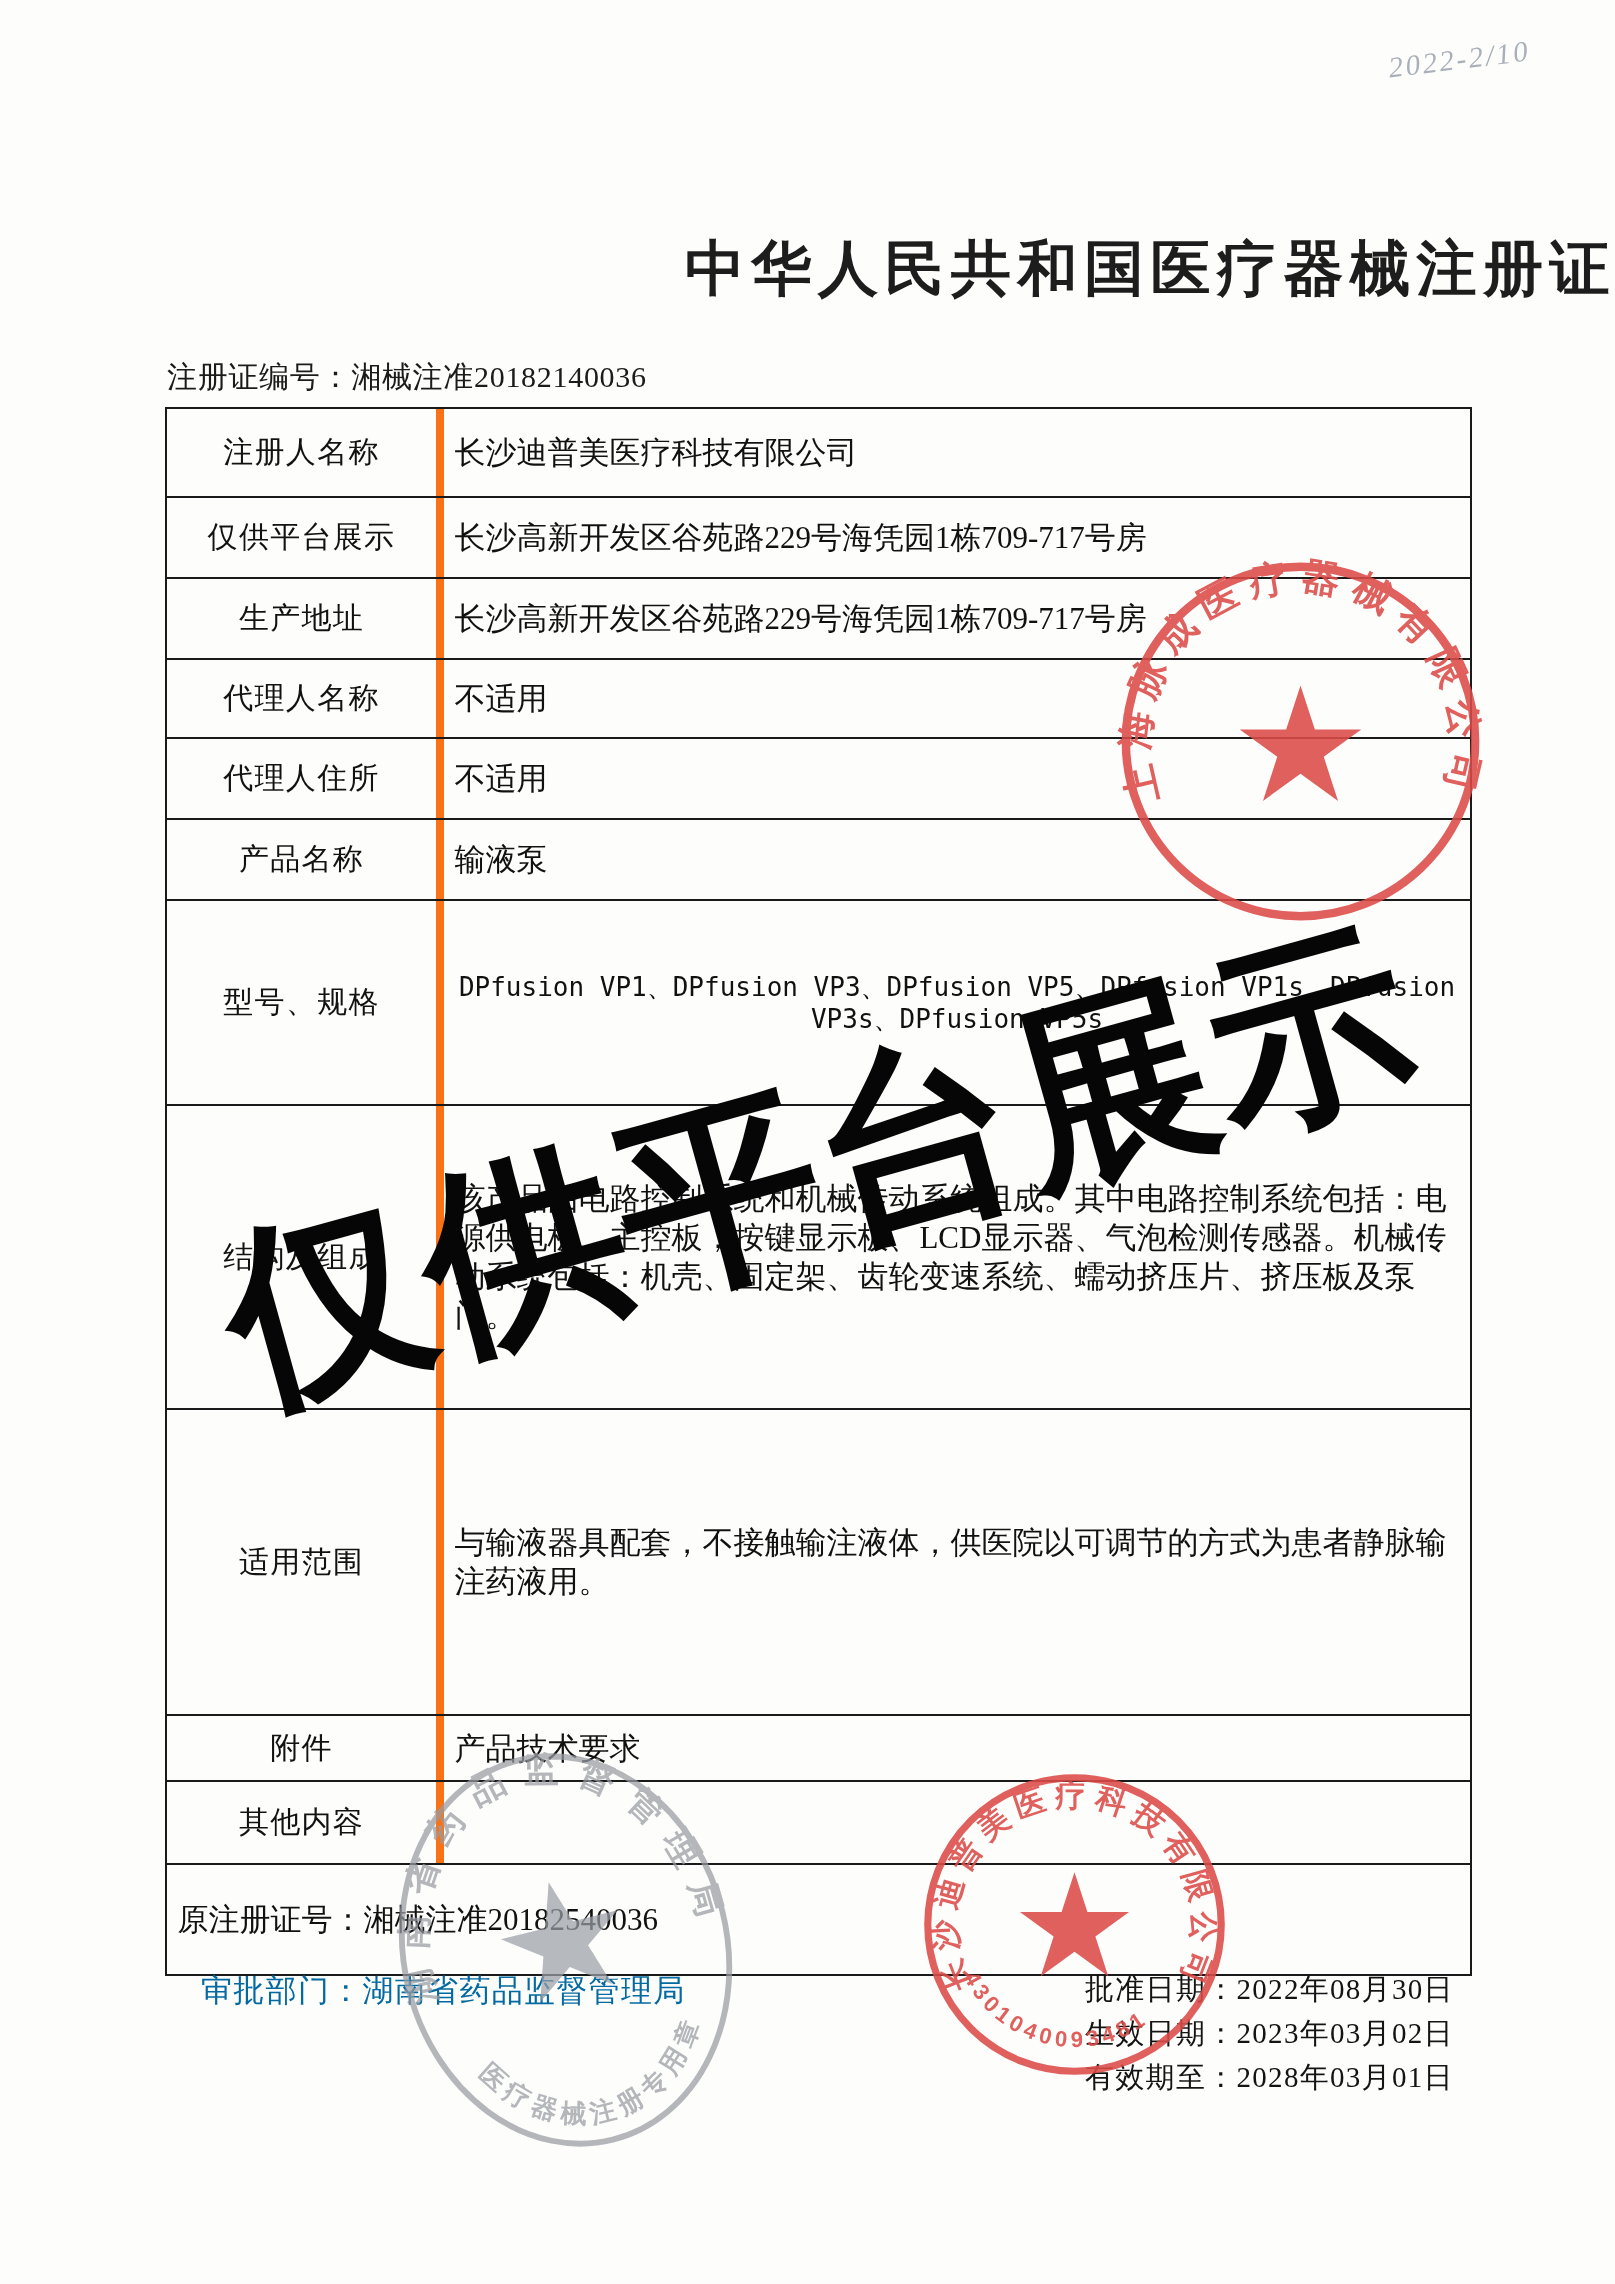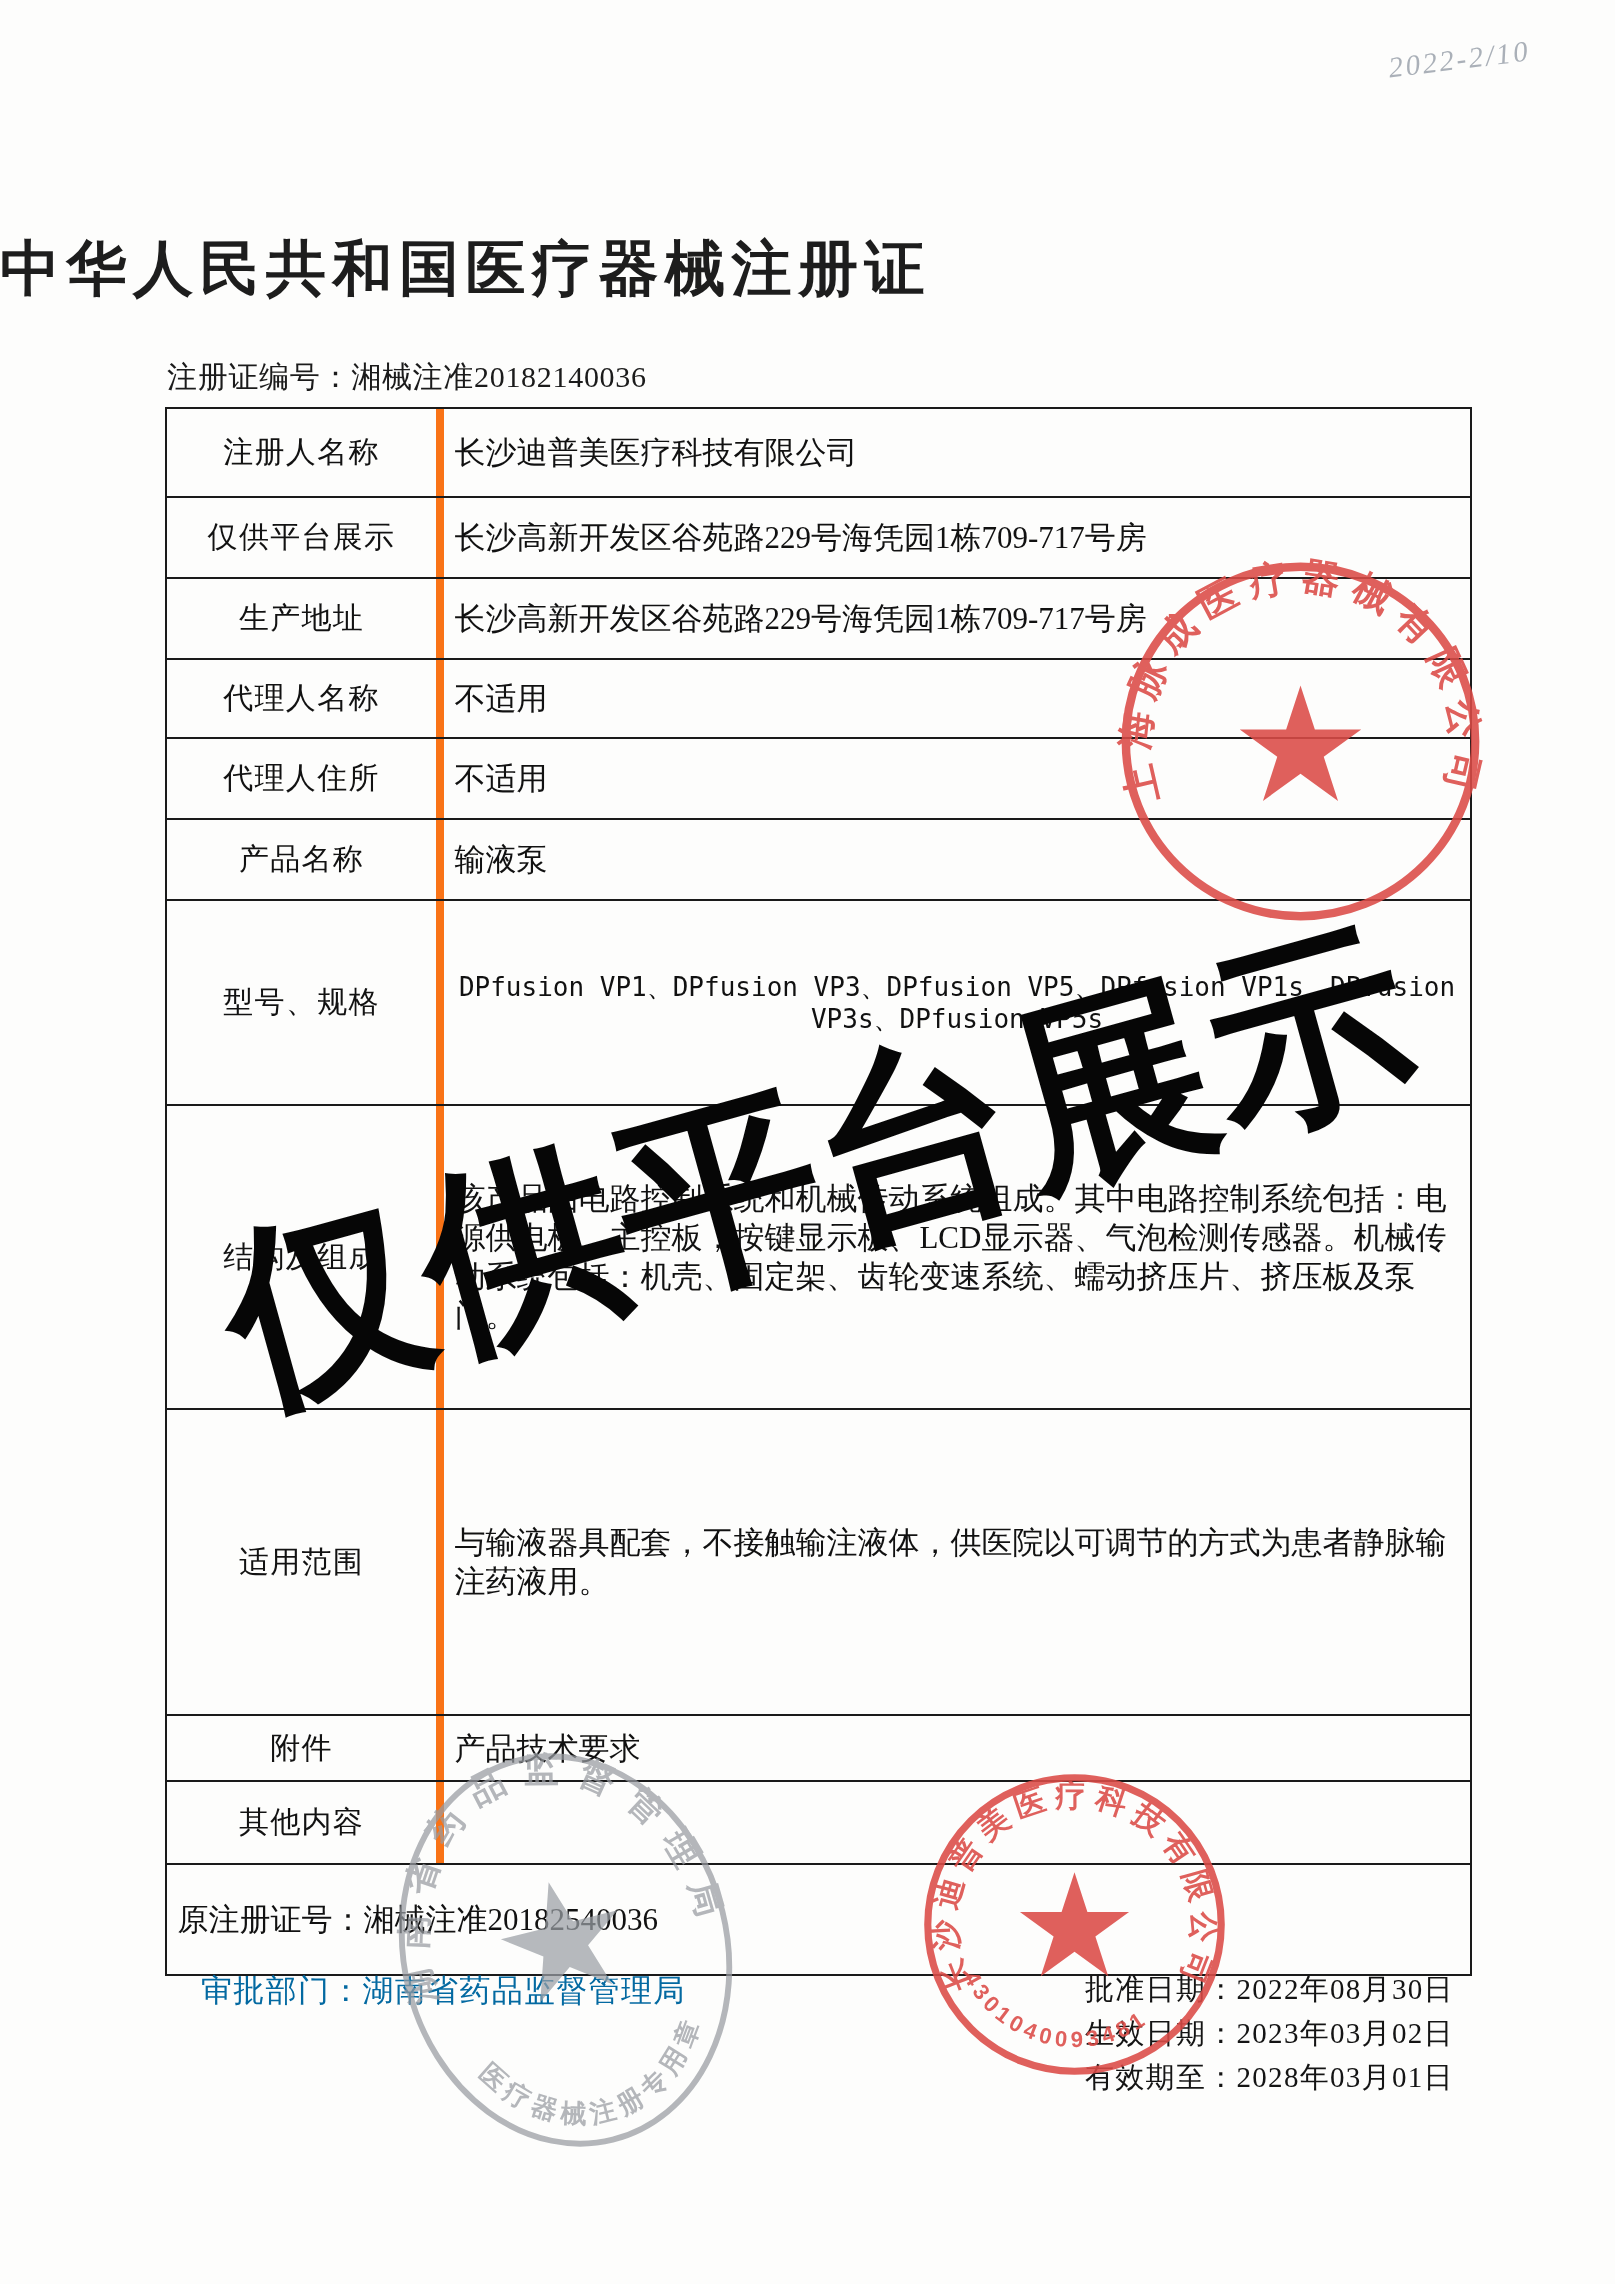--- a/index.html
+++ b/index.html
@@ -10,21 +10,21 @@
     font-family:"Liberation Serif","DejaVu Serif",serif;
     color:#161616;
   }
   .handnote {
     position:absolute; left:1388px; top:43px;
     font-size:29px; font-style:italic; color:#aab0b8;
     transform:rotate(-7deg); letter-spacing:2.6px;
   }
   .title {
     position:absolute; left:0; top:229px; width:100%;
-    text-align:left; font-size:60px; font-weight:bold;
+    text-align:right; font-size:60px; font-weight:bold;
     letter-spacing:6.5px; color:#1d1d1d;
   }
   .certno {
     position:absolute; left:167px; top:357px;
     font-size:30px; color:#1b1b1b; letter-spacing:0.7px;
   }
   .cert-table {
     position:absolute; left:165px; top:407px; width:1307px;
     border:2.6px solid #1a1a1a; z-index:1; background:transparent;
   }

